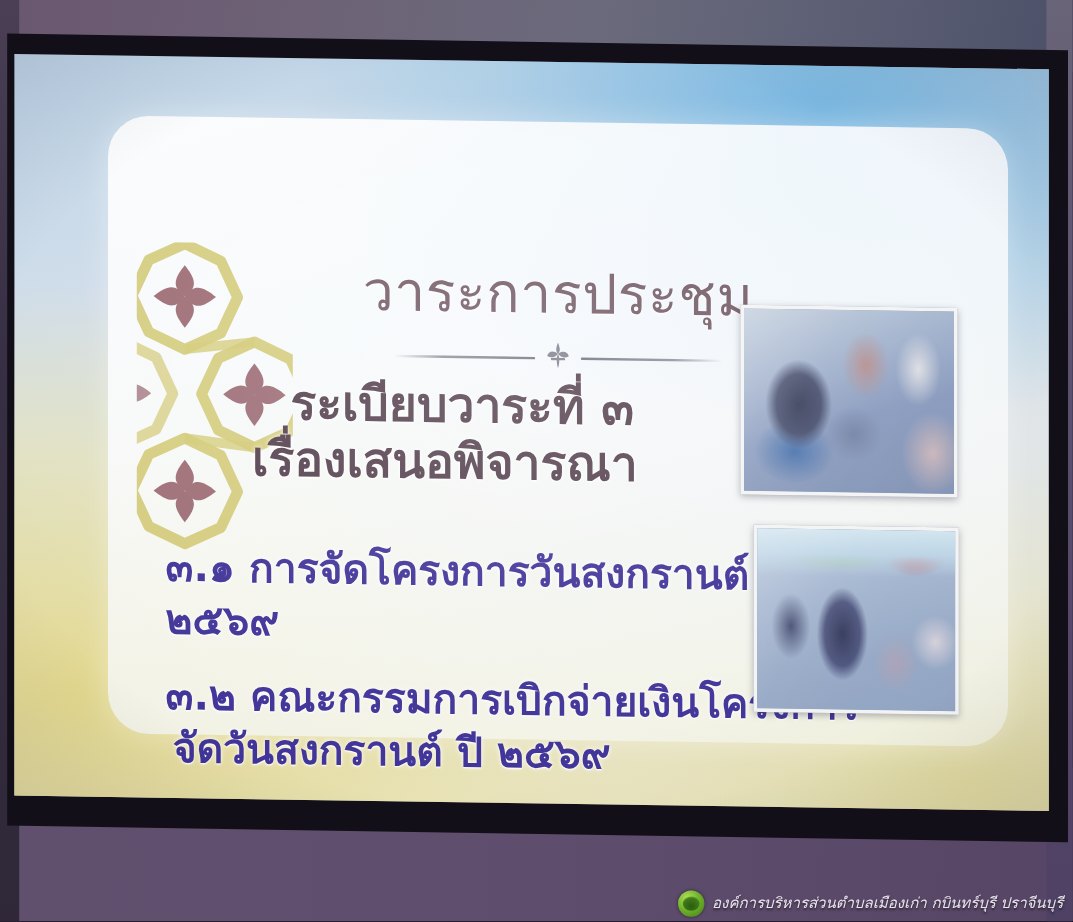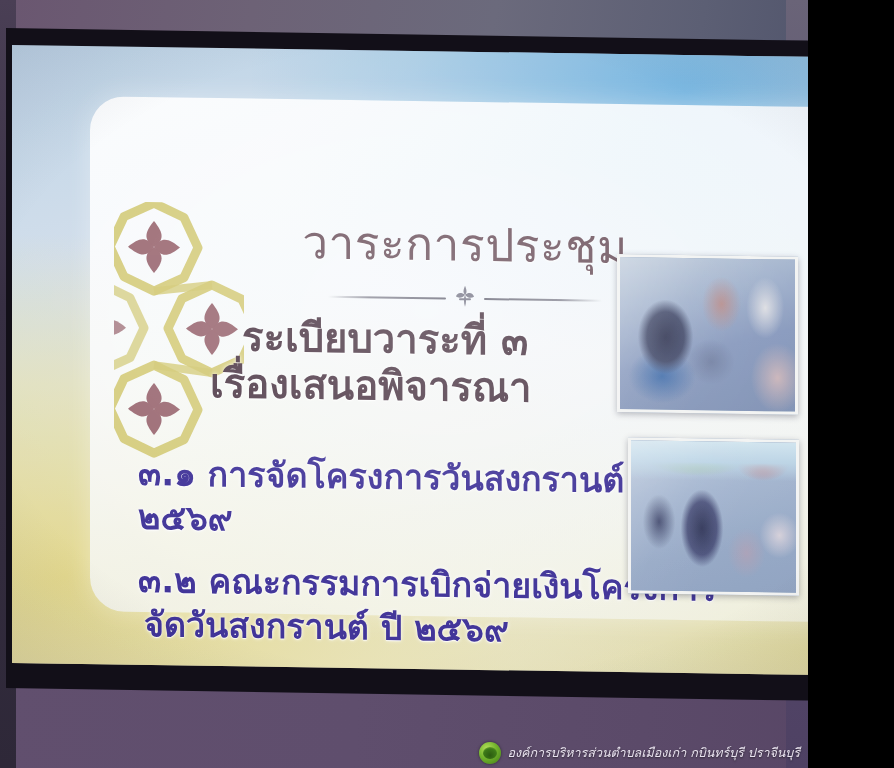--- a/index.html
+++ b/index.html
@@ -11,21 +11,21 @@
   body {
     width: 894px;
     height: 768px;
     overflow: hidden;
     font-family: "DejaVu Sans", "Liberation Sans", sans-serif;
   }
 
   
   #room {
     position: relative;
-    width: 808px;
+    width: 894px;
     height: 768px;
     overflow: hidden;
     background: #5d4a6b;
   }
 
   
   .wall-top {
     position: absolute;
     left: 0; top: 0;
     width: 894px; height: 60px;

